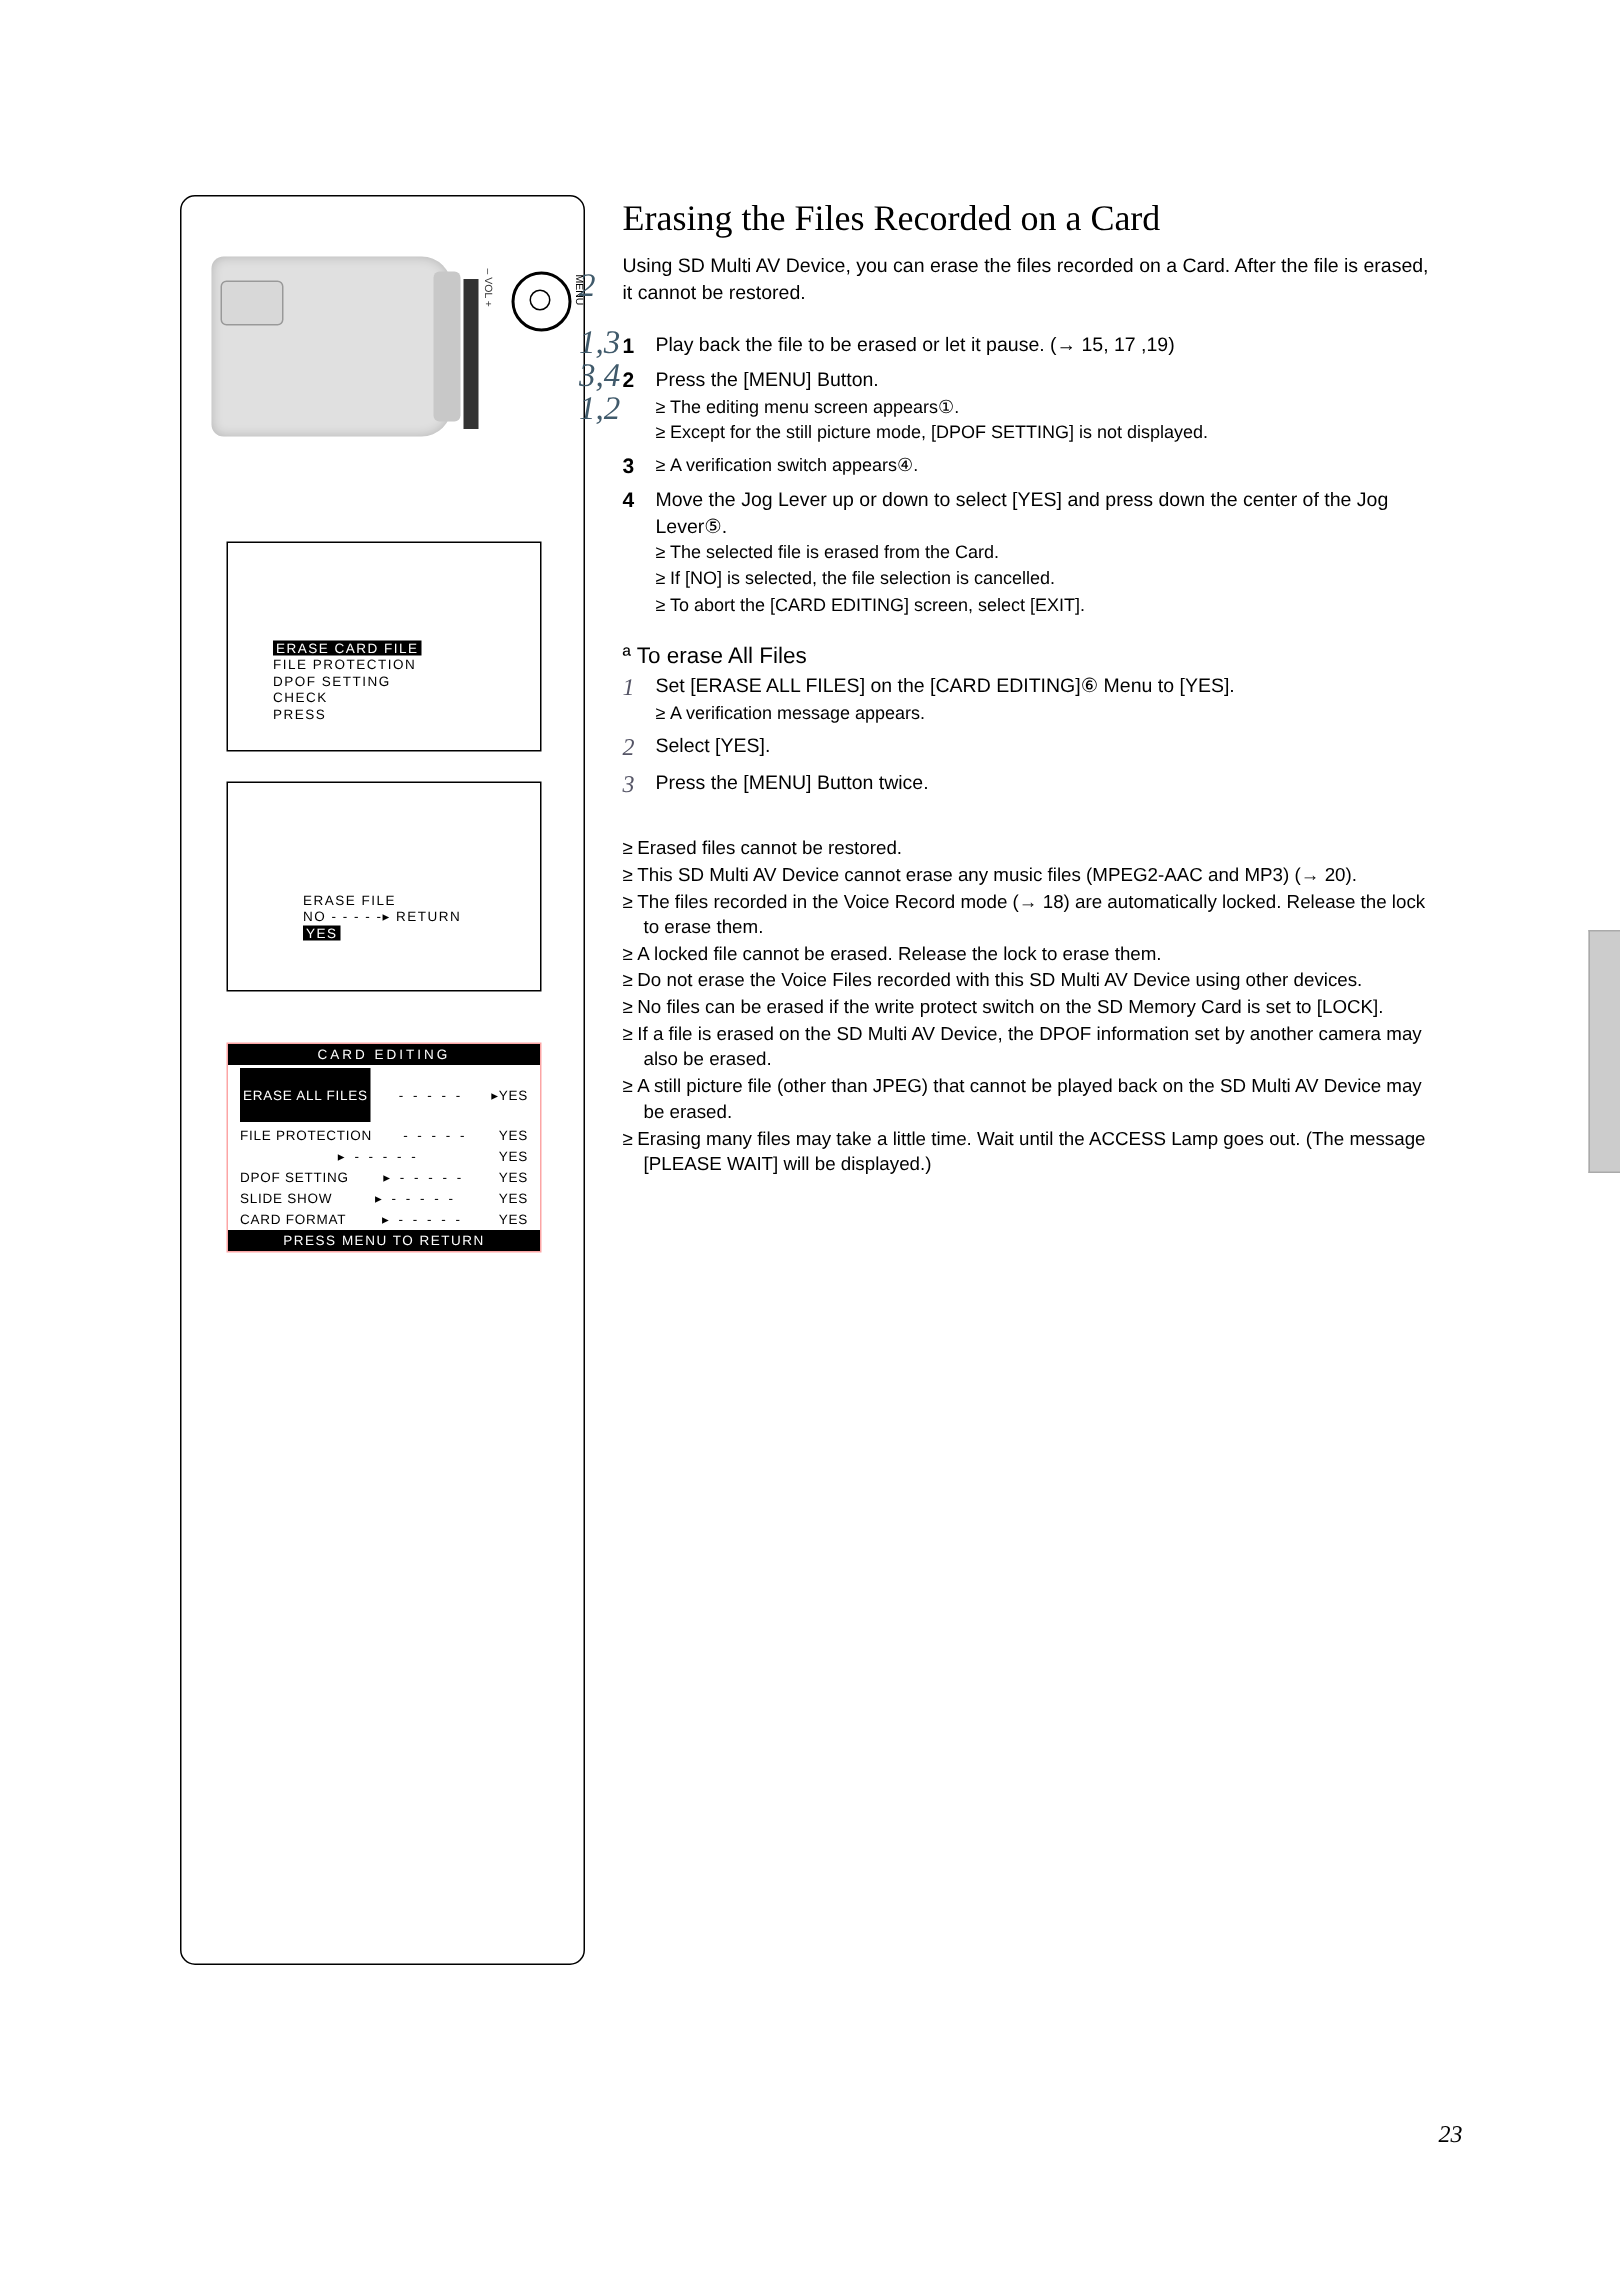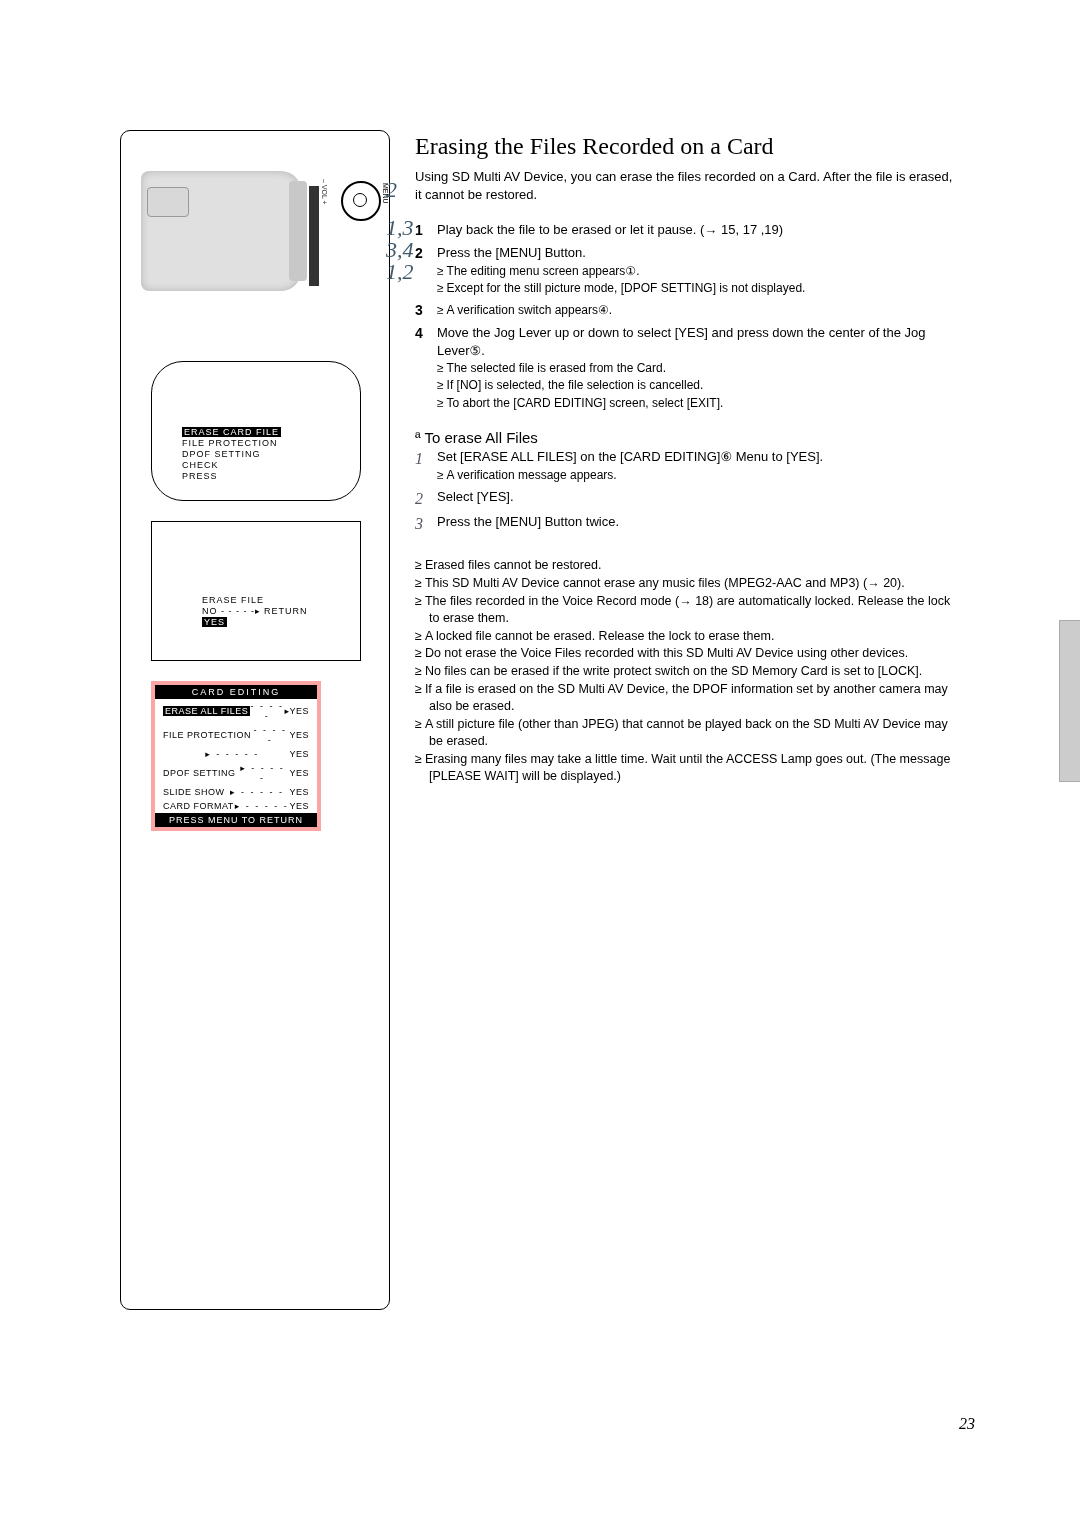--- a/index.html
+++ b/index.html
@@ -126,36 +126,36 @@
     width: 210px;
     height: 140px;
     background: #fff;
     box-sizing: border-box;
     padding-top: 64px;
     padding-left: 30px;
     font-size: 9px;
     font-family: Arial, sans-serif;
     letter-spacing: 1px;
   }
-  .screen1 { top: 230px; border-radius: 32px; }
+  .screen1 { top: 230px; }
   .screen2 { top: 390px; padding-top: 72px; padding-left: 50px; }
   .screen-box .hl {
     display: inline-block;
     background: #000;
     color: #fff;
     padding: 0 2px;
   }
   .screen-box-line { margin: 1px 0; }
 
   .card-editing-box {
     position: absolute;
-    top: 550px;
+    top: 564px;
     left: 30px;
-    width: 170px;
-    border: 4px solid #fca5a5;
+    width: 210px;
+    border: 1px solid #fca5a5;
     font-size: 9px;
     letter-spacing: 0.5px;
     box-sizing: border-box;
   }
   .ce-title {
     background: #000;
     color: #fff;
     text-align: center;
     font-size: 9px;
     padding: 2px 0;
@@ -172,21 +172,21 @@
   .ce-row .val { white-space: nowrap; }
   .ce-row.indent { padding-left: 20px; }
   .ce-footer {
     background: #000;
     color: #fff;
     text-align: center;
     padding: 2px 0;
     font-size: 9px;
     letter-spacing: 1px;
   }
-  .hl-label { background:#000; color:#fff; padding:0 2px; display:inline-block; }
+  .hl-label { background:#000; color:#fff; padding:13px 2px; display:inline-block; }
   .tri { font-size: 9px; }
 
   
   .right-col {
     position: absolute;
     left: 415px;
     top: 130px;
     width: 540px;
     font-size: 13px;
     line-height: 1.35;

